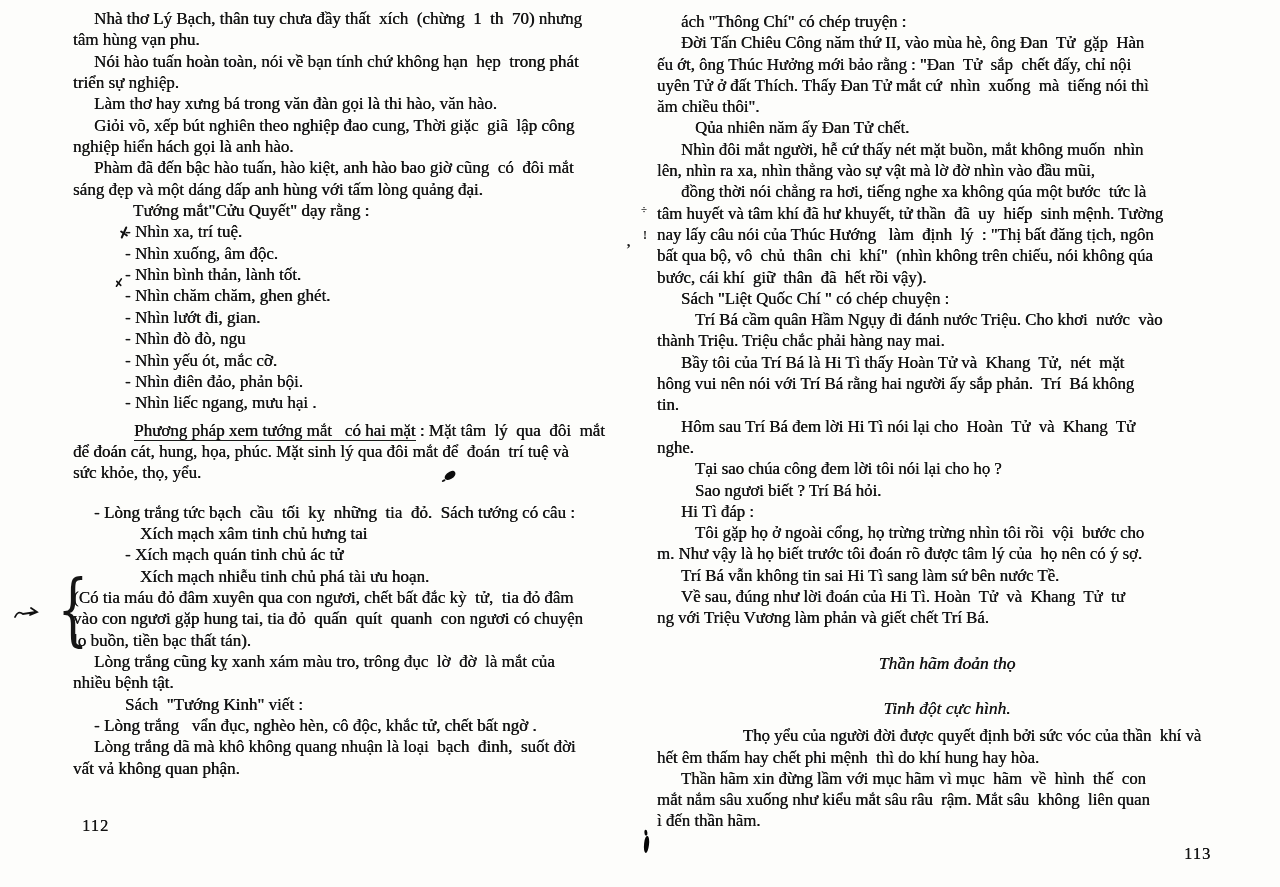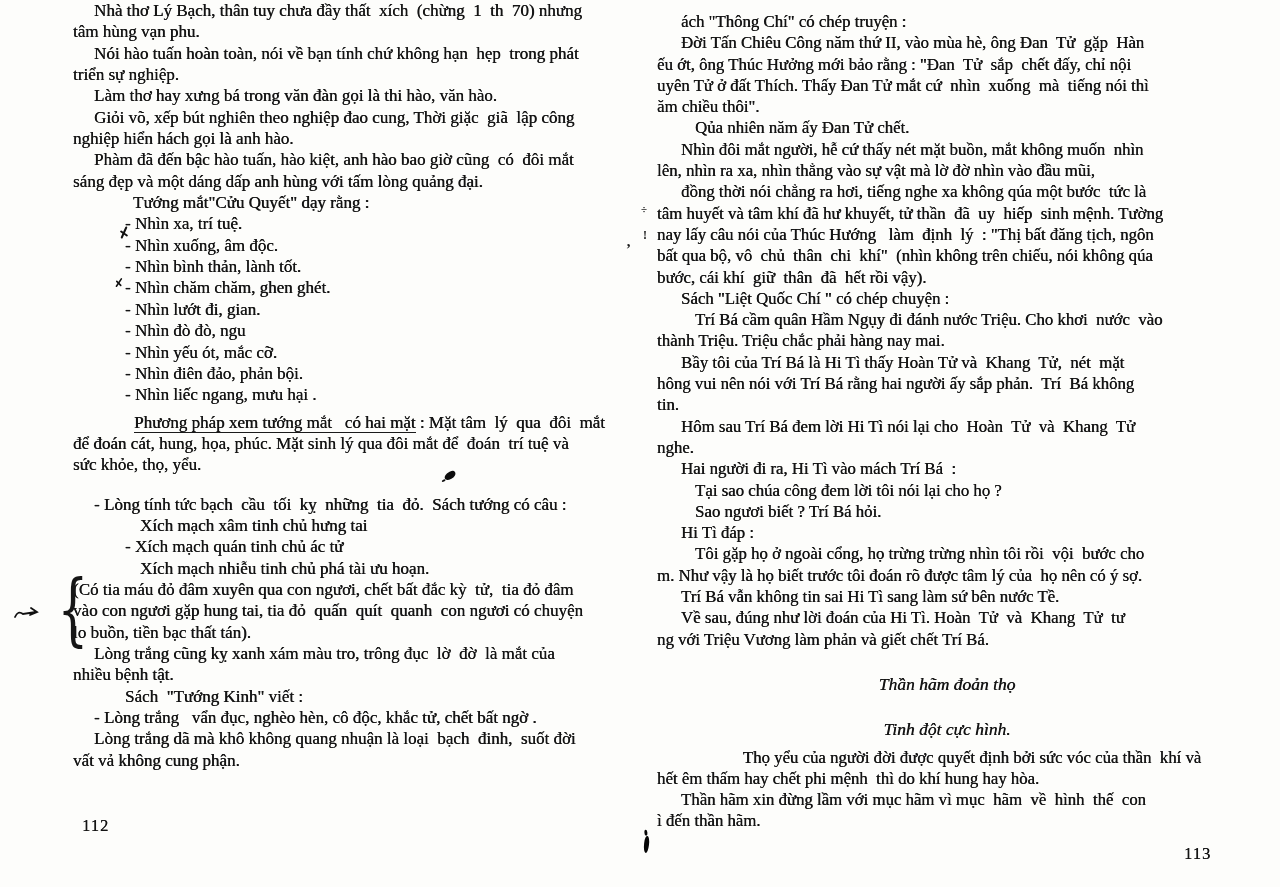--- a/index.html
+++ b/index.html
@@ -10,21 +10,21 @@
     background:#fdfdfb;
     font-family:"Liberation Serif","DejaVu Serif",serif;
     color:#141414;
     overflow:hidden;
   }
   .page{position:absolute;}
   .ln{
     white-space:pre;
     text-shadow:0.35px 0 0 #1c1c1c;
   }
-  #left-page{left:73px;top:0;width:572px;font-size:17px;line-height:21.35px;}
+  #left-page{left:73px;top:8px;width:572px;font-size:17px;line-height:21.35px;}
   #right-page{left:645px;top:11px;width:604px;font-size:16.8px;line-height:21.3px;}
 
   
   #left-page .p{padding-left:0;}
   #left-page .a{padding-left:21px;}
   #left-page .b{padding-left:52px;}
   #left-page .c{padding-left:60px;}
   #left-page .d{padding-left:67px;}
   #left-page .sp{height:18px;}
 
@@ -99,33 +99,33 @@
     <div class="ln b">- Nhìn chăm chăm, ghen ghét.</div>
     <div class="ln b">- Nhìn lướt đi, gian.</div>
     <div class="ln b">- Nhìn đò đò, ngu</div>
     <div class="ln b">- Nhìn yếu ót, mắc cỡ.</div>
     <div class="ln b">- Nhìn điên đảo, phản bội.</div>
     <div class="ln b">- Nhìn liếc ngang, mưu hại .</div>
     <div class="ln a mt"><span class="u">Phương pháp xem tướng mắt   có hai mặt</span> : Mặt tâm  lý  qua  đôi  mắt</div>
     <div class="ln p">để đoán cát, hung, họa, phúc. Mặt sinh lý qua đôi mắt để  đoán  trí tuệ và</div>
     <div class="ln p">sức khỏe, thọ, yểu.</div>
     <div class="ln sp"></div>
-    <div class="ln a">- Lòng tính tức bạch  cầu  tối  kỵ  những  tia  đỏ.  Sách tướng có câu :</div>
+    <div class="ln a">- Lòng trắng tức bạch  cầu  tối  kỵ  những  tia  đỏ.  Sách tướng có câu :</div>
     <div class="ln d">Xích mạch xâm tinh chủ hưng tai</div>
     <div class="ln b">- Xích mạch quán tinh chủ ác tử</div>
     <div class="ln d">Xích mạch nhiễu tinh chủ phá tài ưu hoạn.</div>
     <div class="ln p">(Có tia máu đỏ đâm xuyên qua con ngươi, chết bất đắc kỳ  tử,  tia đỏ đâm</div>
     <div class="ln p">vào con ngươi gặp hung tai, tia đỏ  quấn  quít  quanh  con ngươi có chuyện</div>
     <div class="ln p">lo buồn, tiền bạc thất tán).</div>
     <div class="ln a">Lòng trắng cũng kỵ xanh xám màu tro, trông đục  lờ  đờ  là mắt của</div>
     <div class="ln p">nhiều bệnh tật.</div>
     <div class="ln b">Sách  "Tướng Kinh" viết :</div>
     <div class="ln a">- Lòng trắng   vẩn đục, nghèo hèn, cô độc, khắc tử, chết bất ngờ .</div>
     <div class="ln a">Lòng trắng dã mà khô không quang nhuận là loại  bạch  đinh,  suốt đời</div>
-    <div class="ln p">vất vả không cung phận.</div>
+    <div class="ln p">vất vả không quan phận.</div>
   </div>
 
 <div id="right-page" class="page">
     <div class="ln a">ách "Thông Chí" có chép truyện :</div>
     <div class="ln a">Đời Tấn Chiêu Công năm thứ II, vào mùa hè, ông Đan  Tử  gặp  Hàn</div>
     <div class="ln p">ếu ớt, ông Thúc Hưởng mới bảo rằng : "Đan  Tử  sắp  chết đấy, chỉ nội</div>
     <div class="ln p">uyên Tử ở đất Thích. Thấy Đan Tử mắt cứ  nhìn  xuống  mà  tiếng nói thì</div>
     <div class="ln p">ăm chiều thôi".</div>
     <div class="ln b">Qủa nhiên năm ấy Đan Tử chết.</div>
     <div class="ln a">Nhìn đôi mắt người, hễ cứ thấy nét mặt buồn, mắt không muốn  nhìn</div>
@@ -136,34 +136,34 @@
     <div class="ln p">bất qua bộ, vô  chủ  thân  chi  khí"  (nhìn không trên chiếu, nói không qúa</div>
     <div class="ln p">bước, cái khí  giữ  thân  đã  hết rồi vậy).</div>
     <div class="ln a">Sách "Liệt Quốc Chí " có chép chuyện :</div>
     <div class="ln b">Trí Bá cầm quân Hầm Ngụy đi đánh nước Triệu. Cho khơi  nước  vào</div>
     <div class="ln p">thành Triệu. Triệu chắc phải hàng nay mai.</div>
     <div class="ln a">Bầy tôi của Trí Bá là Hi Tì thấy Hoàn Tử và  Khang  Tử,  nét  mặt</div>
     <div class="ln p">hông vui nên nói với Trí Bá rằng hai người ấy sắp phản.  Trí  Bá không</div>
     <div class="ln p">tin.</div>
     <div class="ln a">Hôm sau Trí Bá đem lời Hi Tì nói lại cho  Hoàn  Tử  và  Khang  Tử</div>
     <div class="ln p">nghe.</div>
-    <div class="ln a">Hai người đi ra, Hi Tì vào mách Trí Bá  :</div>
     <div class="ln b">Tại sao chúa công đem lời tôi nói lại cho họ ?</div>
     <div class="ln b">Sao ngươi biết ? Trí Bá hỏi.</div>
     <div class="ln a">Hi Tì đáp :</div>
     <div class="ln b">Tôi gặp họ ở ngoài cổng, họ trừng trừng nhìn tôi rồi  vội  bước cho</div>
     <div class="ln p">m. Như vậy là họ biết trước tôi đoán rõ được tâm lý của  họ nên có ý sợ.</div>
     <div class="ln a">Trí Bá vẫn không tin sai Hi Tì sang làm sứ bên nước Tề.</div>
     <div class="ln a">Về sau, đúng như lời đoán của Hi Tì. Hoàn  Tử  và  Khang  Tử  tư</div>
     <div class="ln p">ng với Triệu Vương làm phản và giết chết Trí Bá.</div>
     <div class="ln ctr mt">Thần hãm đoản thọ</div>
     <div class="ln ctr">Tinh đột cực hình.</div>
     <div class="ln b mt">Thọ yểu của người đời được quyết định bởi sức vóc của thần  khí và</div>
     <div class="ln p">hết êm thấm hay chết phi mệnh  thì do khí hung hay hòa.</div>
     <div class="ln a">Thần hãm xin đừng lầm với mục hãm vì mục  hãm  về  hình  thế  con</div>
+    <div class="ln p">mắt nắm sâu xuống như kiểu mắt sâu râu  rậm. Mắt sâu  không  liên quan</div>
     <div class="ln p">ì đến thần hãm.</div>
   </div>
 
 <div id="pn-left" class="pagenum">112</div>
 <div id="pn-right" class="pagenum">113</div>
 
 <div id="pen-x-1" class="mark pen-x"></div>
 <div id="pen-x-2" class="mark pen-x"></div>
 <div id="margin-brace" class="mark">{</div>
 <div id="pen-arrow" class="mark">

